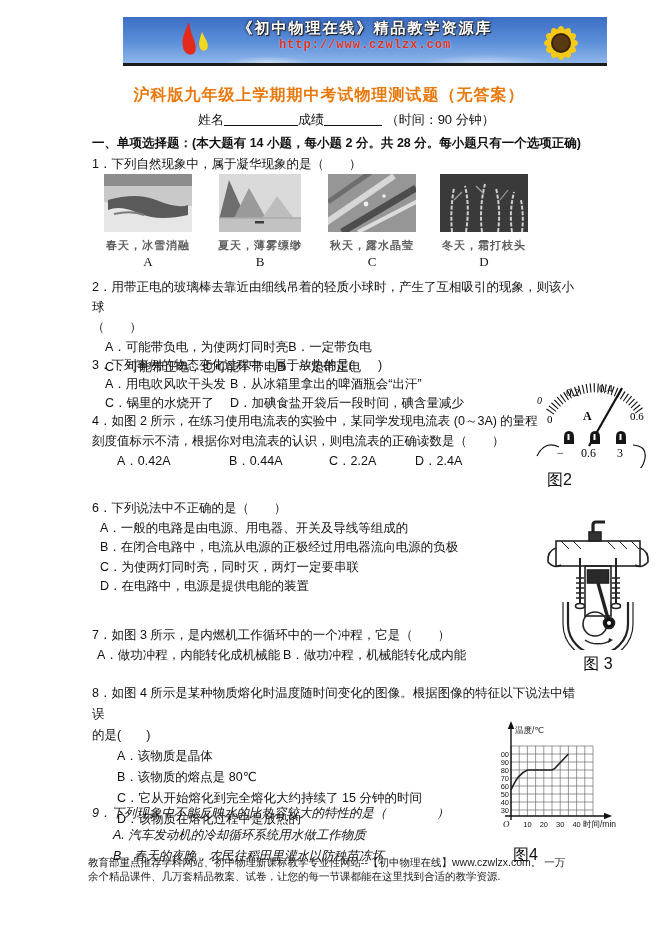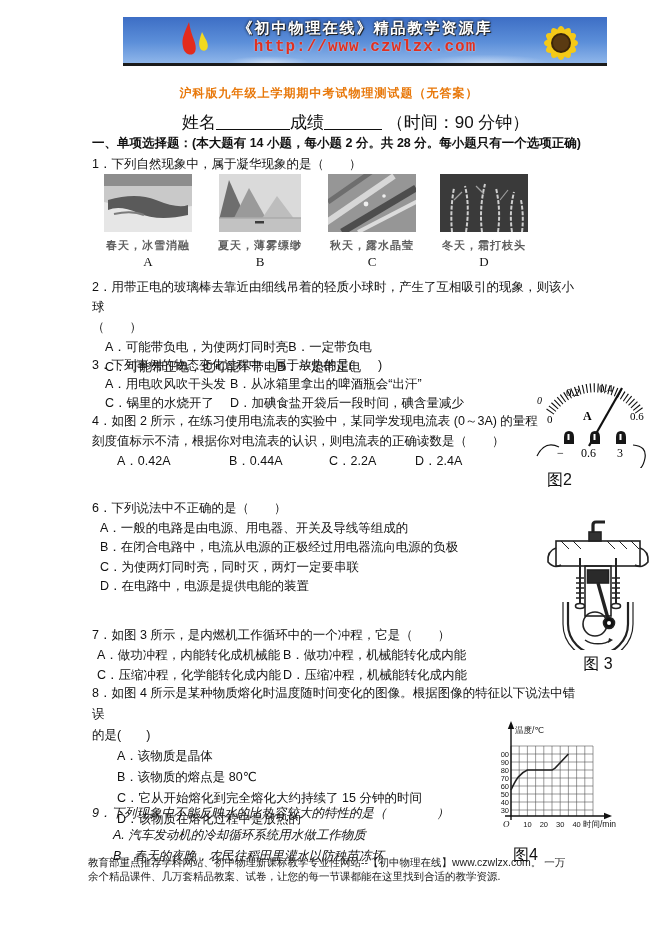--- a/index.html
+++ b/index.html
@@ -10,29 +10,29 @@
   .banner{position:absolute;left:88px;top:17px;width:484px;height:46px;
           background:linear-gradient(180deg,#3d6ec5 0%,#5c8fd9 55%,#8fb6ea 100%);
           border-bottom:3px solid #1b1b1b;display:flex;align-items:center;margin-left:35px;}
   .banner .cloud{position:absolute;left:0;bottom:0;width:100%;height:18px;
           background:radial-gradient(60px 10px at 30% 100%,rgba(255,255,255,.55),transparent 70%),
                      radial-gradient(90px 12px at 75% 100%,rgba(255,255,255,.45),transparent 70%);}
   .banner-logo{position:absolute;left:52px;top:3px;}
   .banner-text{position:absolute;left:0;top:2px;width:100%;text-align:center;}
   .banner-title{font-size:15px;font-weight:bold;color:#fff;letter-spacing:2px;
           text-shadow:1px 1px 0 #222,0 0 3px #000;}
-  .banner-url{font-size:16px;font-weight:bold;color:#e03020;letter-spacing:1px;
+  .banner-url{font-size:12px;font-weight:bold;color:#e03020;letter-spacing:1px;
           font-family:"Liberation Mono","DejaVu Sans Mono",monospace;
           text-shadow:0 0 2px rgba(255,255,255,.6);}
   .banner-flower{position:absolute;right:14px;top:4px;}
 
   
   .doc-title{position:absolute;left:0;top:85px;width:658px;text-align:center;
-          color:#e8780a;font-size:12px;font-weight:bold;letter-spacing:1px;}
-  .meta{position:absolute;left:182px;top:111px;font-size:17px;white-space:nowrap;}
+          color:#e8780a;font-size:16px;font-weight:bold;letter-spacing:1px;}
+  .meta{position:absolute;left:198px;top:111px;font-size:13px;white-space:nowrap;}
   .blank{display:inline-block;border-bottom:1px solid #111;height:13px;vertical-align:-2px;}
   .blank1{width:74px;} .blank2{width:58px;}
   .section-head{position:absolute;left:92px;top:135px;width:500px;font-size:12.5px;font-weight:bold;}
 
   
   .q{position:absolute;left:92px;width:486px;font-size:12.5px;line-height:20px;}
   .opts{padding-left:13px;}
   .opt{display:inline-block;white-space:nowrap;}
   .q2 .opt.first{min-width:172px;} .q3 .opt.first{min-width:125px;}
   .q5 .opt.first{min-width:190px;} .q7 .opt.first{min-width:186px;}
@@ -206,23 +206,20 @@
     <div class="opts">B．在闭合电路中，电流从电源的正极经过用电器流向电源的负极</div>
     <div class="opts">C．为使两灯同时亮，同时灭，两灯一定要串联</div>
     <div class="opts">D．在电路中，电源是提供电能的装置</div>
   </div>
 
   <div class="q q7" style="top:625px;">
     <div>7．如图 3 所示，是内燃机工作循环中的一个冲程，它是（　　）</div>
     <div class="opts" style="padding-left:5px;">
       <span class="opt first">A．做功冲程，内能转化成机械能</span><span class="opt">B．做功冲程，机械能转化成内能</span>
     </div>
-    <div class="opts" style="padding-left:5px;">
-      <span class="opt first">C．压缩冲程，化学能转化成内能</span><span class="opt">D．压缩冲程，机械能转化成内能</span>
-    </div>
   </div>
 
   <div class="q q8" style="top:683px;line-height:21px;">
     <div>8．如图 4 所示是某种物质熔化时温度随时间变化的图像。根据图像的特征以下说法中错误</div>
     <div>的是(　　)</div>
     <div class="opts">A．该物质是晶体</div>
     <div class="opts">B．该物质的熔点是 80℃</div>
     <div class="opts">C．它从开始熔化到完全熔化大约持续了 15 分钟的时间</div>
     <div class="opts">D．该物质在熔化过程中是放热的</div>
   </div>

